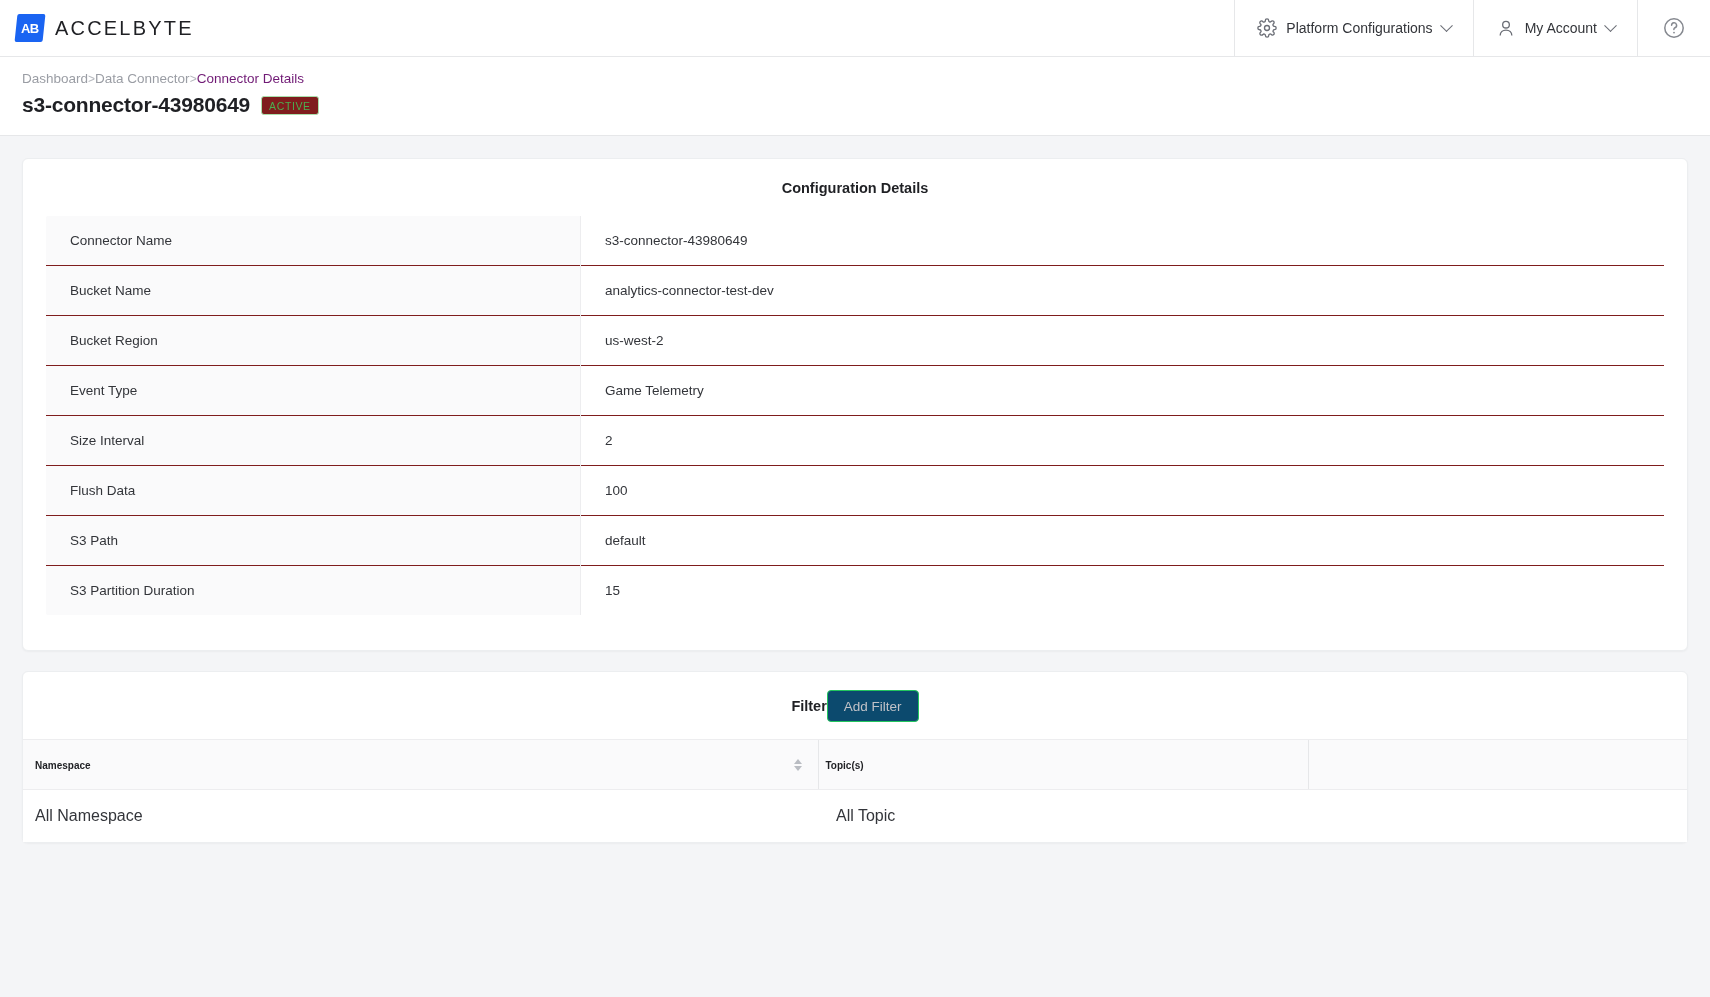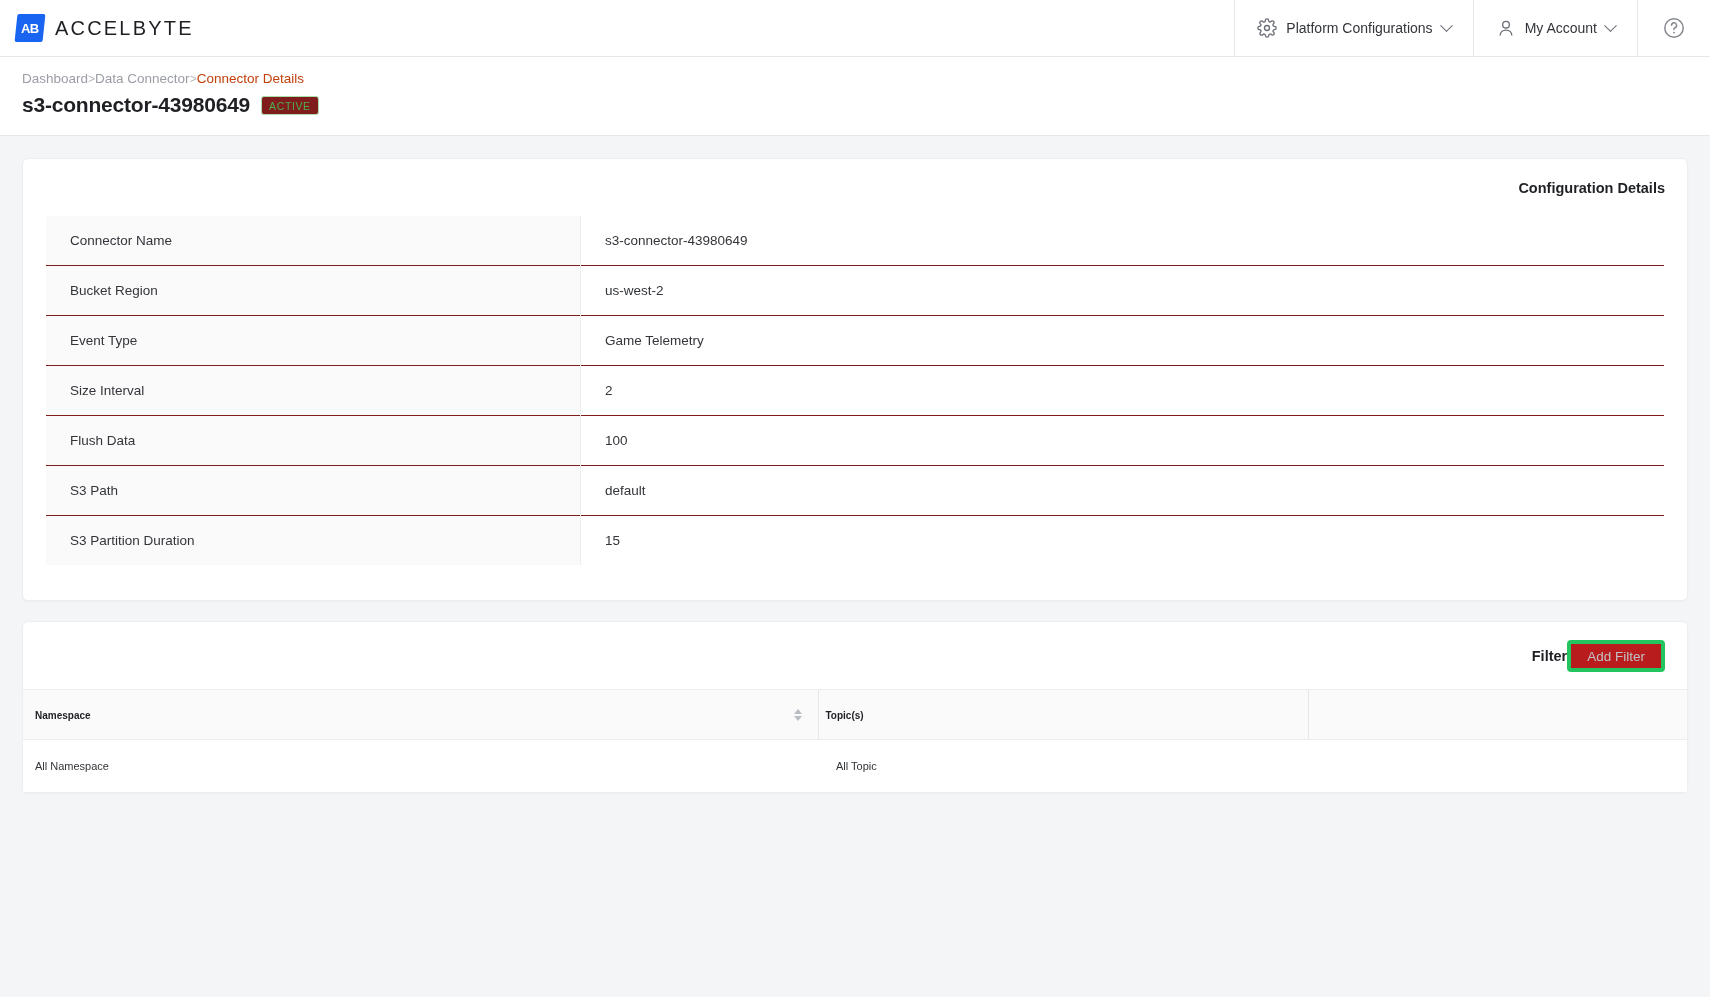--- a/index.html
+++ b/index.html
@@ -76,21 +76,21 @@
     height: 79px;
   }
   .crumbs {
     font-size: 13.5px;
     color: #9a9da4;
     display: flex; align-items: center; 
     margin-bottom: 7px;
   }
   .crumbs a { color: #9a9da4; text-decoration: none; cursor: pointer; }
   .crumbs .sep { color: #b4b7bd; font-size: 12px; }
-  .crumbs .current { color: #c2410c; text-align: center; }
+  .crumbs .current { color: #701a75; text-align: center; }
   .title-row { display: flex; align-items: center; gap: 11px; }
   .page-title { font-size: 21px; font-weight: 700; color: #1f2024; letter-spacing: -0.2px; }
   .badge {
     font-size: 10.5px;
     letter-spacing: 0.6px;
     color: #4caf50;
     border: 1px solid #a9dfab;
     background: #7f1d1d;
     border-radius: 3px;
     padding: 3px 7px 2px 7px;
@@ -105,38 +105,38 @@
     height: 32px;
     display: inline-flex; align-items: center; justify-content: center;
     gap: 7px;
     background: #ffffff;
     cursor: pointer;
     white-space: nowrap;
   }
   .btn-outline-blue { border: 1px solid #3a7bf5; color: #3a7bf5; }
   .btn-outline-red  { border: 1px solid #f5706e; color: #f5706e; }
   .btn-disabled {
-    border: 4px solid #22c55e; color: #c0c2c7; background: #b91c1c; cursor: default;
+    border: 1px solid #22c55e; color: #c0c2c7; background: #0c4a6e; cursor: default;
   }
 
   
   .content { padding: 22px 22px 0 22px; }
   .card {
     background: #ffffff;
     border-radius: 6px;
     border: 1px solid #eceef0;
     box-shadow: 0 1px 2px rgba(20,22,28,0.04);
     margin-bottom: 20px;
   }
   .card-head {
     padding: 18px 22px 17px 22px;
     font-size: 14.5px;
     font-weight: 700;
     color: #1f2024;
-    display: flex; align-items: center; justify-content: flex-end;
+    display: flex; align-items: center; justify-content: center;
     min-height: 56px;
   }
   .card-body { padding: 0 22px 34px 22px; }
 
   
   .dtable {
     width: 100%;
     border-collapse: collapse;
     border: 1px solid #ededef;
     border-radius: 3px;
@@ -185,21 +185,21 @@
     width: 0; height: 0;
     border-left: 4px solid transparent; border-right: 4px solid transparent;
     border-bottom: 5px solid #b9bcc2;
   }
   .tri-dn {
     width: 0; height: 0;
     border-left: 4px solid transparent; border-right: 4px solid transparent;
     border-top: 5px solid #b9bcc2;
   }
   .ftable tbody td {
-    font-size: 11px;
+    font-size: 16px;
     color: #33353a;
     padding: 17px 0 17px 0;
     height: 52px;
     background: #ffffff;
   }
   .ftable tbody td.col-ns { padding-left: 12px; }
   .ftable tbody td.col-tp { padding-left: 18px; }
 </style>
 </head>
 <body>
@@ -269,20 +269,24 @@
   <div class="card">
     <div class="card-head">
       <span>Configuration Details</span>
     </div>
     <div class="card-body">
       <table class="dtable">
         <tbody>
           <tr>
             <td class="k">Connector Name</td>
             <td class="v">s3-connector-43980649</td>
+          </tr>
+          <tr>
+            <td class="k">Bucket Name</td>
+            <td class="v">analytics-connector-test-dev</td>
           </tr>
           <tr>
             <td class="k">Bucket Region</td>
             <td class="v">us-west-2</td>
           </tr>
           <tr>
             <td class="k">Event Type</td>
             <td class="v">Game Telemetry</td>
           </tr>
           <tr>

